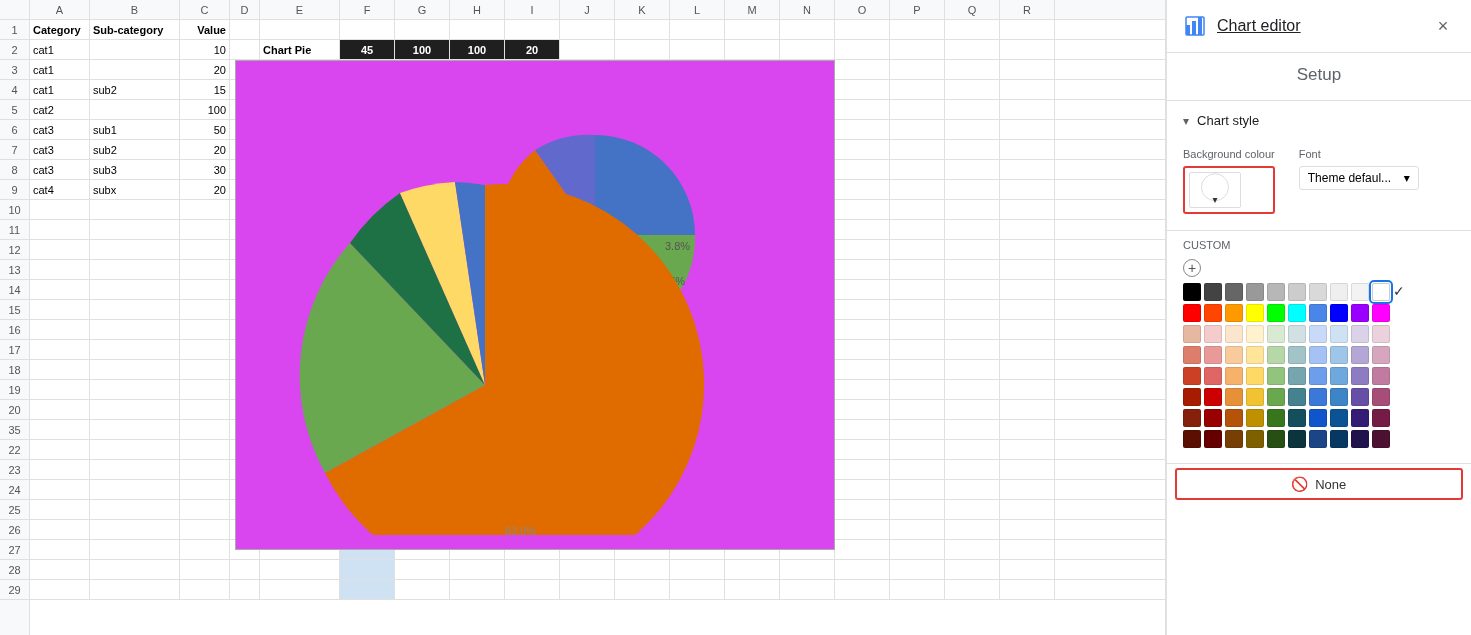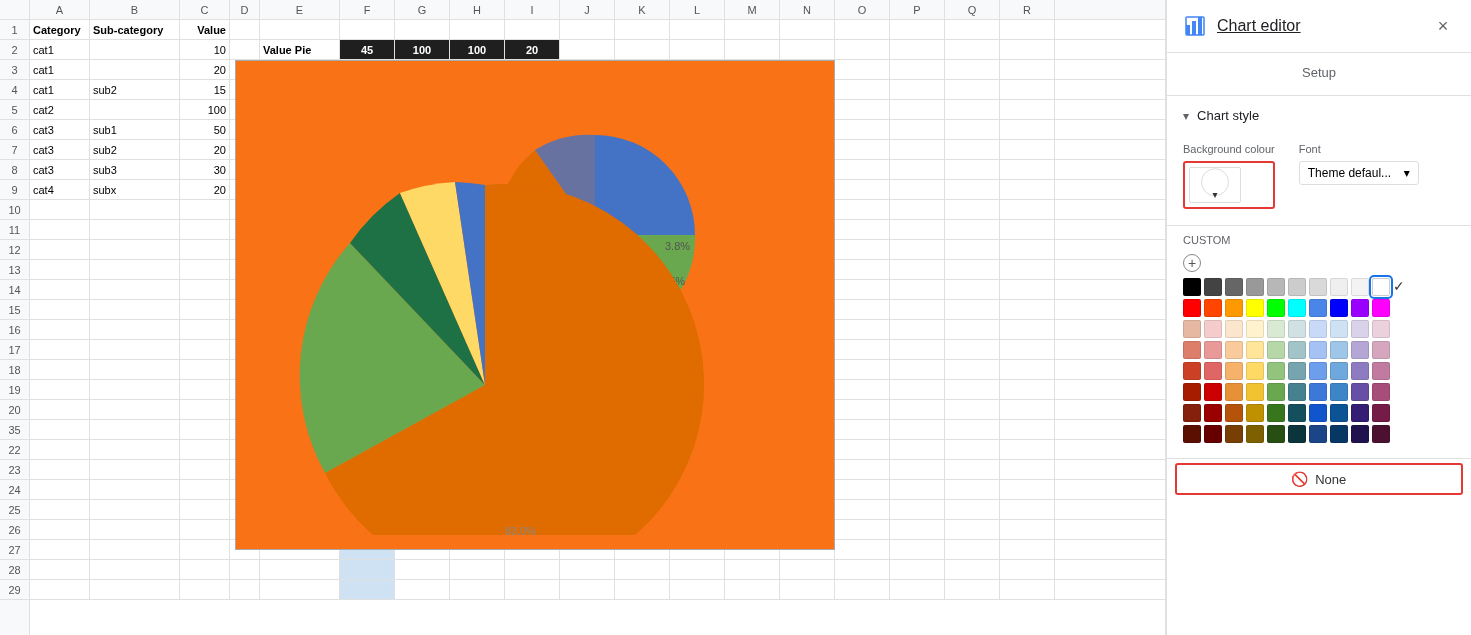--- a/index.html
+++ b/index.html
@@ -117,21 +117,21 @@
     .text-center { justify-content: center; }
 
     
     .chart-overlay {
       position: absolute;
       left: 205px;
       top: 40px;
       width: 600px;
       height: 490px;
       border: 1px solid #aaa;
-      background: #f97316;
+      background: #d946ef;
       z-index: 10;
     }
     .chart-inner {
       width: 100%;
       height: 100%;
       display: flex;
       align-items: center;
       justify-content: center;
       position: relative;
     }
@@ -182,21 +182,21 @@
 
     
     .editor-tabs {
       display: flex;
       border-bottom: 1px solid #e0e0e0;
     }
     .tab {
       flex: 1;
       text-align: center;
       padding: 12px 17px;
-      font-size: 13px;
+      font-size: 17px;
       color: #5f6368;
       cursor: pointer;
       border-bottom: 3px solid transparent;
     }
     .tab.active {
       color: #1a73e8;
       border-bottom: 3px solid #1a73e8;
     }
 
     
@@ -453,21 +453,21 @@
         <div class="cell cell-rest"></div>
         <div class="cell cell-rest"></div>
         <div class="cell cell-rest"></div>
       </div>
 
       <div class="grid-row">
         <div class="cell cell-a">cat1</div>
         <div class="cell cell-b"></div>
         <div class="cell cell-c text-right">10</div>
         <div class="cell cell-d"></div>
-        <div class="cell cell-e bold">Value Pie</div>
+        <div class="cell cell-e bold">Chart Pie</div>
         <div class="cell cell-f header-dark">45</div>
         <div class="cell cell-g header-dark">100</div>
         <div class="cell cell-h header-dark">100</div>
         <div class="cell cell-i header-dark">20</div>
         <div class="cell cell-rest"></div>
         <div class="cell cell-rest"></div>
         <div class="cell cell-rest"></div>
         <div class="cell cell-rest"></div>
         <div class="cell cell-rest"></div>
         <div class="cell cell-rest"></div>

